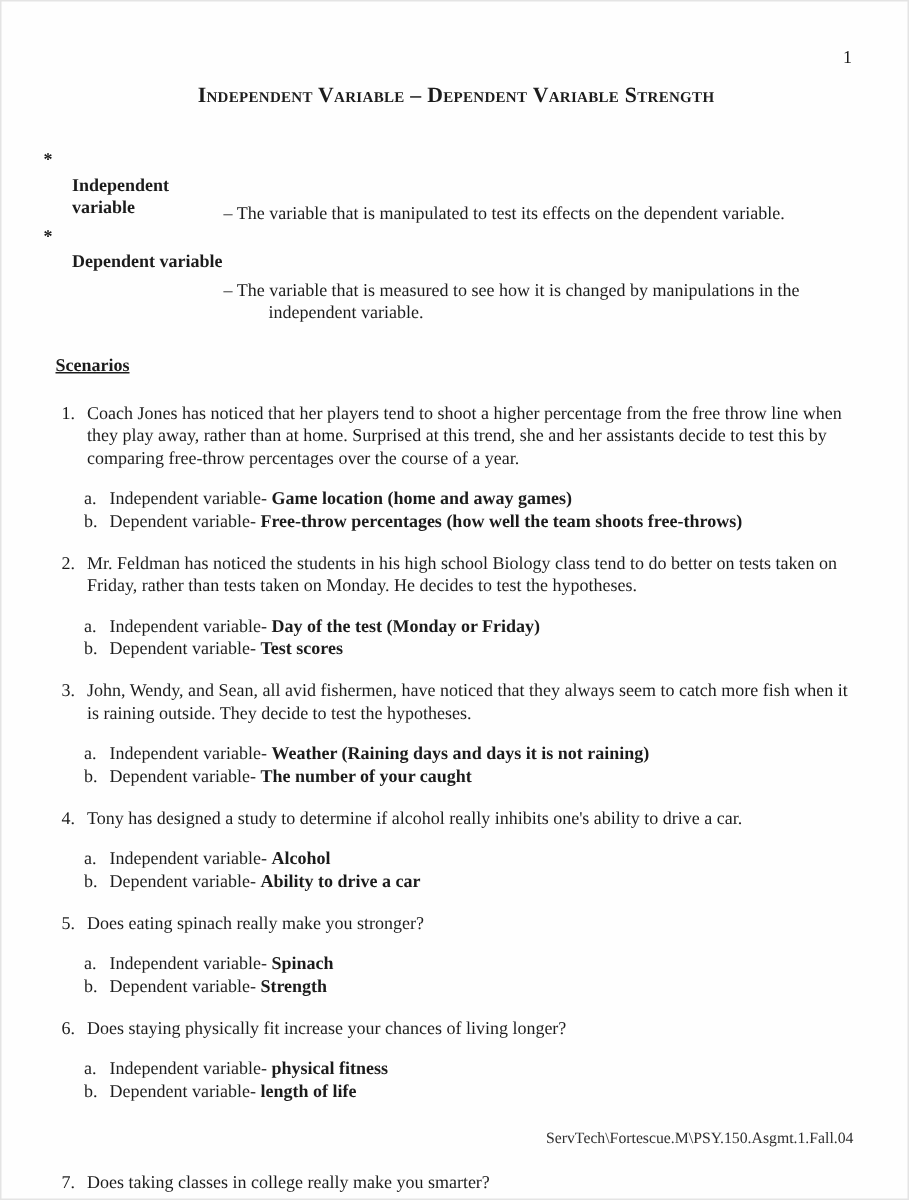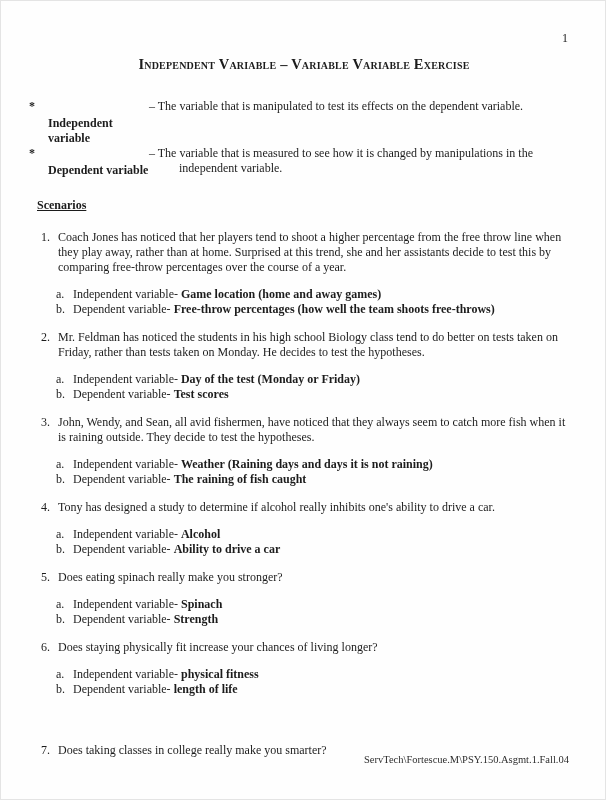--- a/index.html
+++ b/index.html
@@ -31,21 +31,21 @@
     margin-top: 26px;
   }
   .definitions {
     margin-top: 27px;
     margin-left: -8px;
     margin-right: -12px;
   }
   .def-row { display: flex; }
   .def-bullet { flex: none; width: 19px; font-weight: bold; }
   .def-term  { flex: none; width: 101px; font-weight: bold; margin-top: 17px; }
-  .def-text  { flex: 1; padding-left: 30px; text-indent: -30px; }
+  .def-text  { flex: 1; padding-left: 30px; text-indent: -30px; margin-top: 36px; }
   .section-heading {
     margin-top: 20px;
     font-weight: bold;
     text-decoration: underline;
   }
   .scenarios { margin-top: 17px; }
   .scenario { margin-top: 13px; }
   .scenario:first-child { margin-top: 0; }
   .scenario.extra-gap { margin-top: 46px; }
   .s-row { display: flex; }
@@ -63,21 +63,21 @@
     color: #2e2e2e;
   }
 </style>
 </head>
 <body>
 
 <div class="page">
 
   <div class="page-number">1</div>
 
-  <h1 class="doc-title">Independent Variable – Variable Variable Exercise</h1>
+  <h1 class="doc-title">Independent Variable – Dependent Variable Strength</h1>
 
   <div class="definitions">
     <div class="def-row">
       <span class="def-bullet">*</span>
       <span class="def-term">Independent variable</span>
       <span class="def-text">– The variable that is manipulated to test its effects on the dependent variable.</span>
     </div>
     <div class="def-row">
       <span class="def-bullet">*</span>
       <span class="def-term">Dependent variable</span>
@@ -134,21 +134,21 @@
       </div>
       <div class="s-subs">
         <div class="sub-row">
           <span class="sub-letter">a.</span>
           <span class="sub-label">Independent variable-</span>
           <span class="sub-answer">Weather (Raining days and days it is not raining)</span>
         </div>
         <div class="sub-row">
           <span class="sub-letter">b.</span>
           <span class="sub-label">Dependent variable-</span>
-          <span class="sub-answer">The raining of fish caught</span>
+          <span class="sub-answer">The number of your caught</span>
         </div>
       </div>
     </div>
 
     <div class="scenario">
       <div class="s-row">
         <span class="s-num">4.</span>
         <span class="s-text">Tony has designed a study to determine if alcohol really inhibits one's ability to drive a car.</span>
       </div>
       <div class="s-subs">

